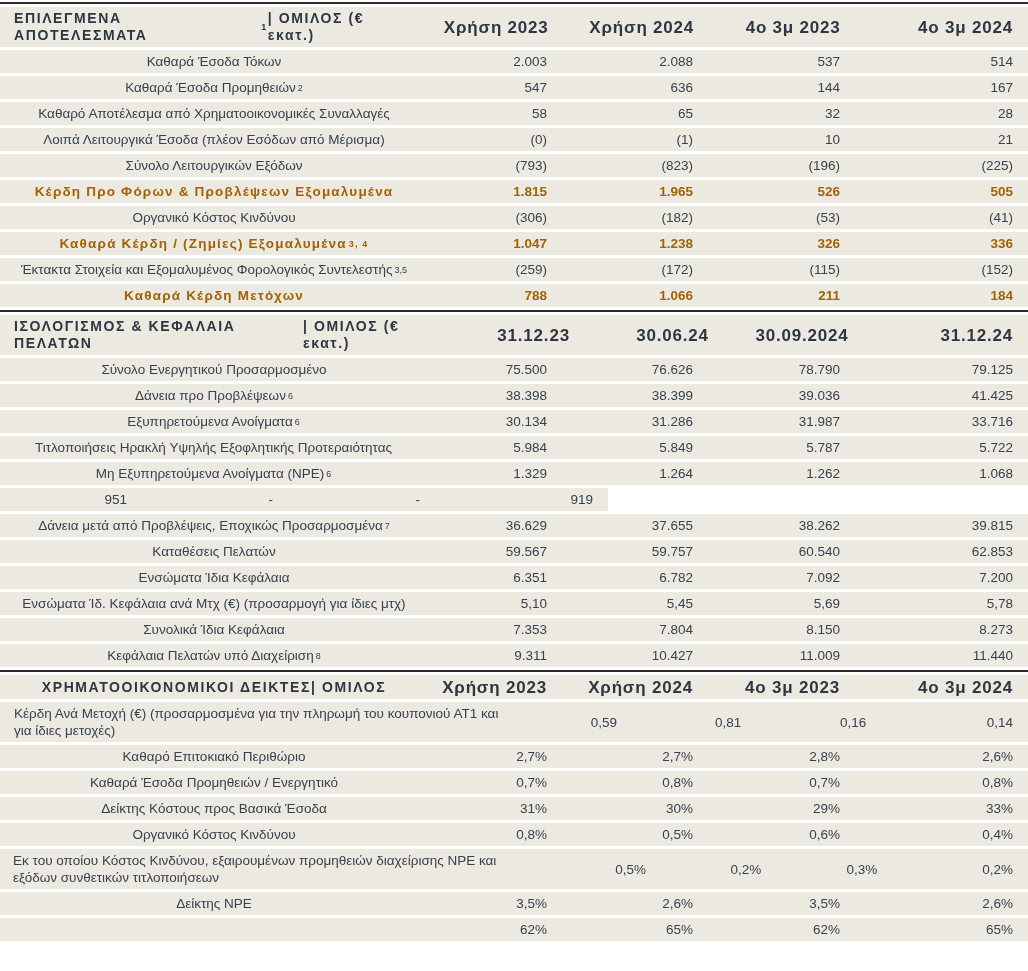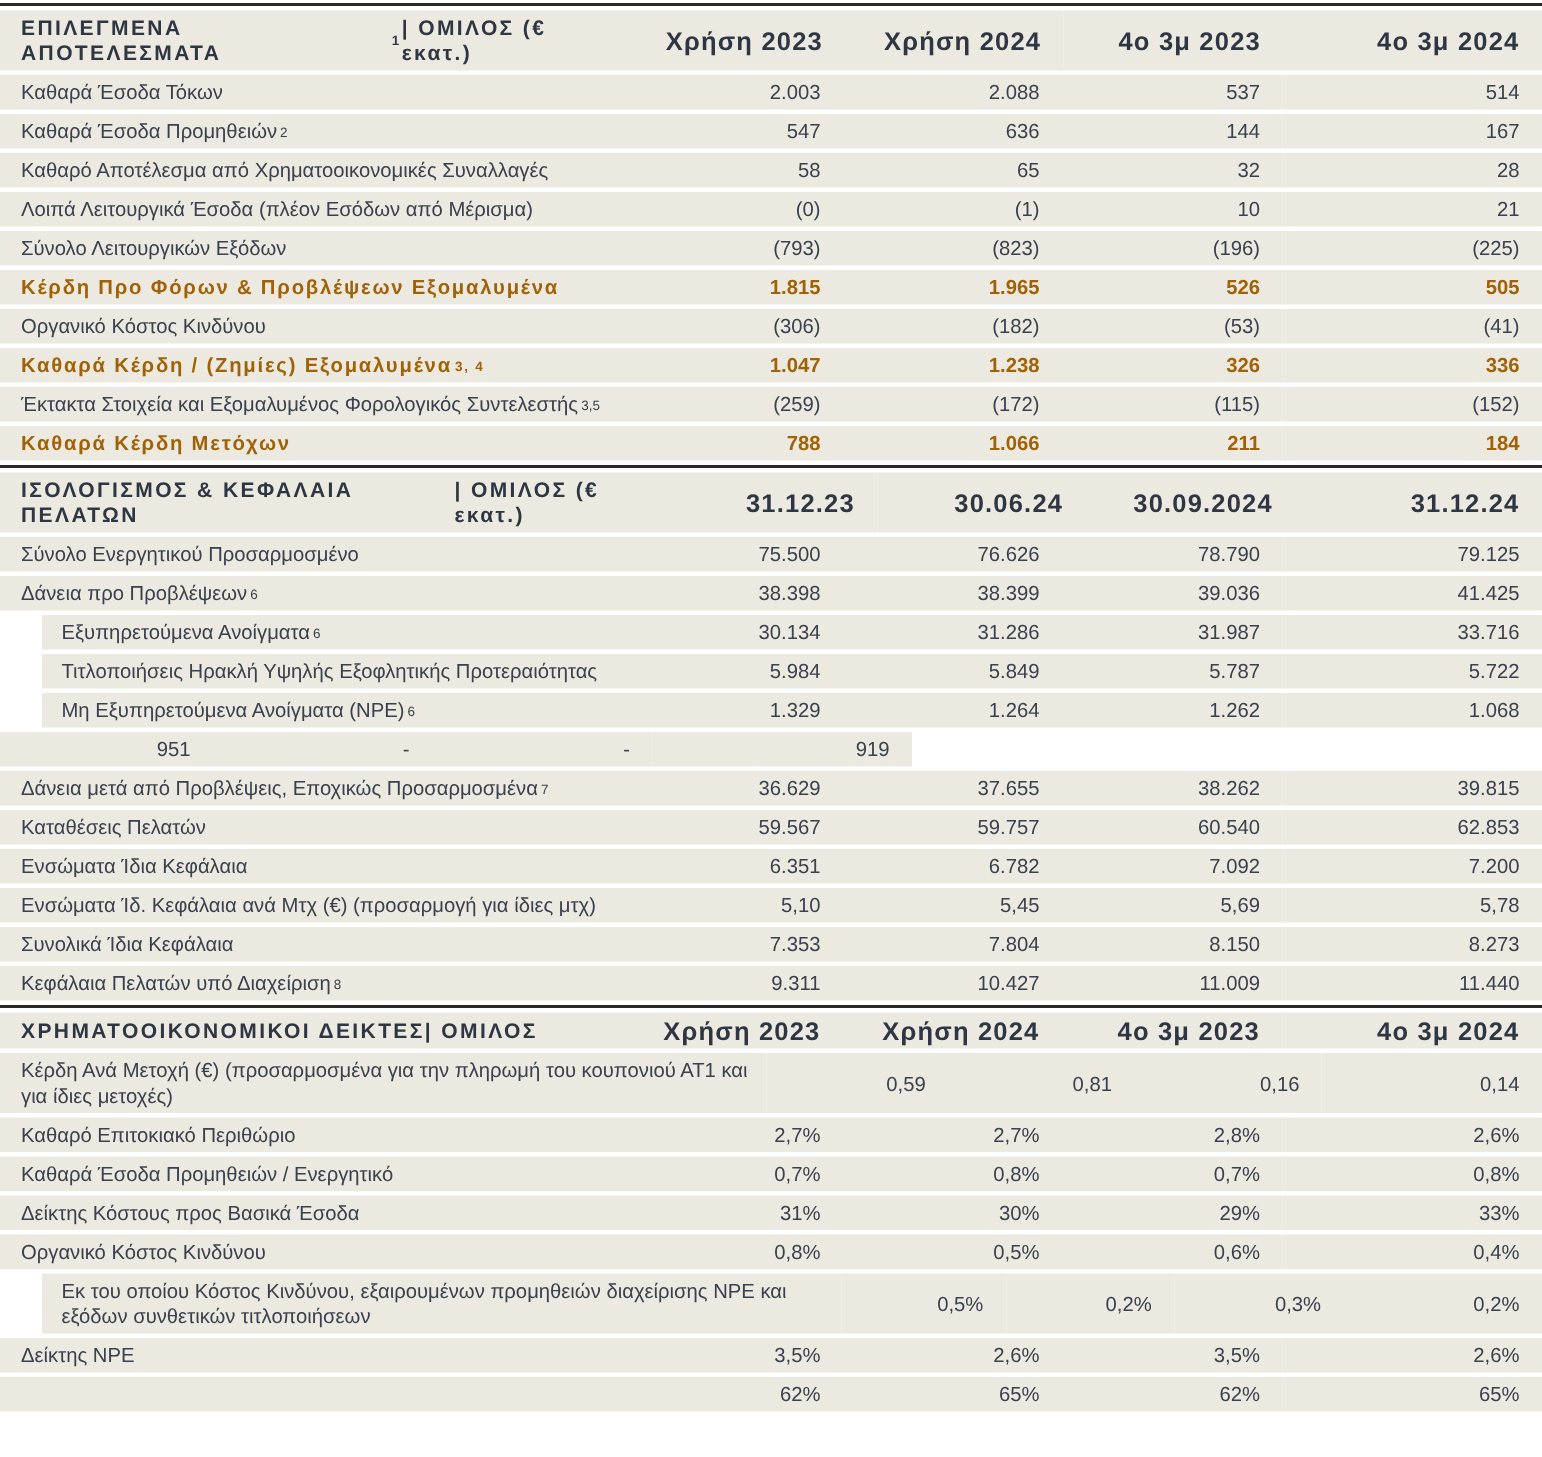--- a/index.html
+++ b/index.html
@@ -34,34 +34,34 @@
     align-items: center;
     box-sizing: border-box;
     min-height: 22px;
     font-size: 13.5px;
     line-height: 17px;
   }
   .label-cell {
     flex: 1 1 auto;
     padding: 3px 6px 3px 14px;
     text-align: left;
+    justify-content: center;
   }
   .num-cell {
     justify-content: flex-end;
     text-align: right;
     padding: 3px 15px 3px 0;
     white-space: nowrap;
   }
   .c1 { width: 142px; }
   .c2 { width: 146px; }
   .c3 { width: 147px; }
   .c4 { width: 173px; }
   
   .row.indent .label-cell {
-    margin-left: 28px;
     padding-left: 13px;
   }
   
   .row.bold .cell {
     font-weight: bold;
     color: #a16207;
   }
   .row.bold .label-cell {
     letter-spacing: 1.2px;
   }

